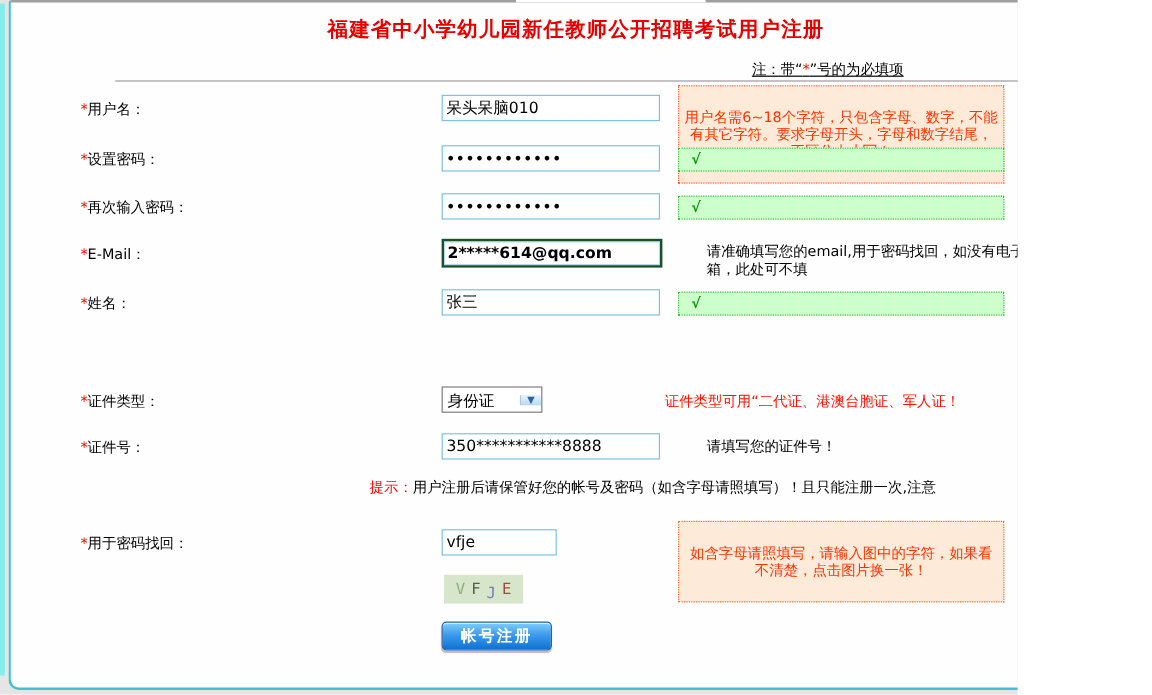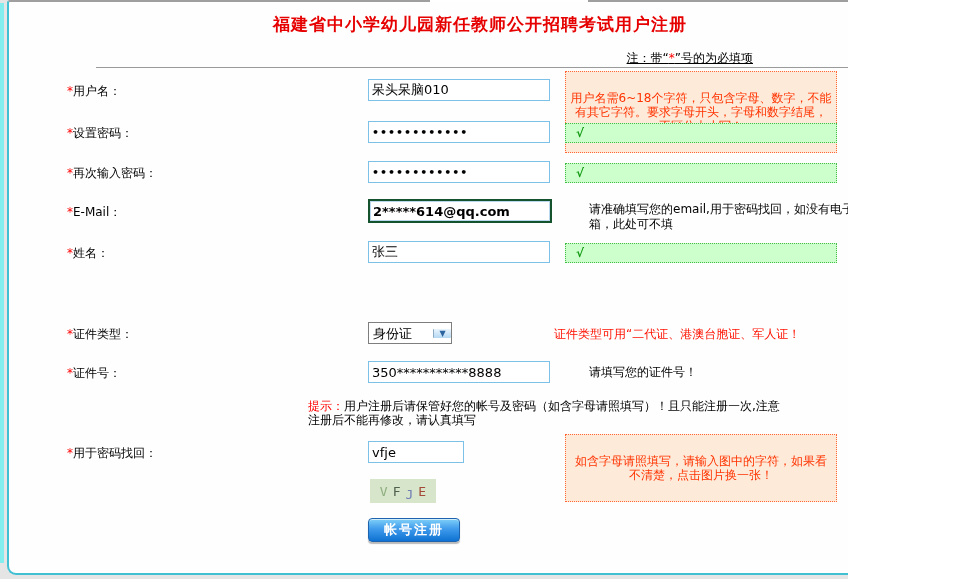--- a/index.html
+++ b/index.html
@@ -108,21 +108,20 @@
   </div>
 
   <div class="row" style="top:361px">
     <div class="lbl"><span class="req">*</span><span>证件号：</span></div>
     <input class="txt fld" value="350***********8888" style="">
     <div class="hinttext" style="top:4px;white-space:nowrap">请填写您的证件号！</div>
   </div>
 
   <div class="tip" style="top:399px">
     <span class="tip-pre">提示：</span><span>用户注册后请保管好您的帐号及密码（如含字母请照填写）！且只能注册一次,注意</span><br>
-    <span>注册后不能再修改，请认真填写</span>
   </div>
 
   <div class="row" style="top:441px">
     <div class="lbl"><span class="req">*</span><span>用于密码找回：</span></div>
     <input class="txt cap-txt fld" value="vfje" style="">
     <div class="hintbox" style="top:-7px">如含字母请照填写，请输入图中的字符，如果看不清楚，点击图片换一张！</div>
   </div>
 
   <div class="cap">
     <span style="color: rgb(143, 174, 127);">V</span>

